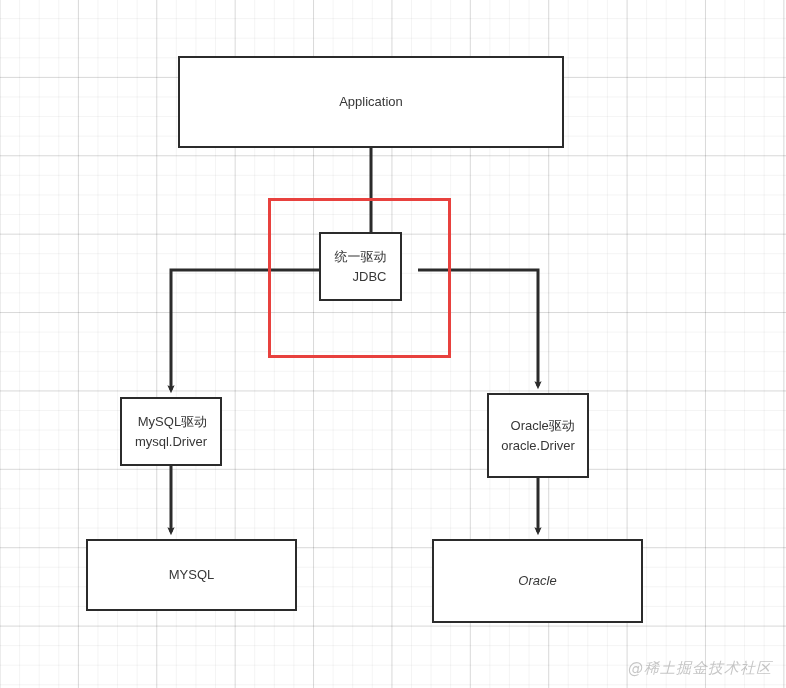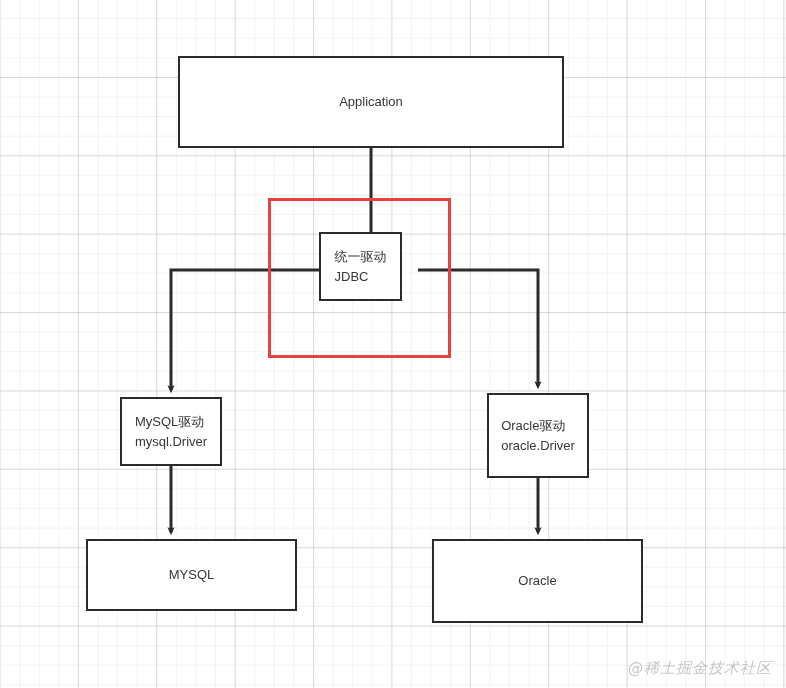--- a/index.html
+++ b/index.html
@@ -34,33 +34,33 @@
     height: 688px;
   }
   .node {
     position: absolute;
     box-sizing: border-box;
     border: 2px solid #2b2b2b;
     background: #ffffff;
     display: flex;
     align-items: center;
     justify-content: center;
-    text-align: left;
+    text-align: right;
     color: #373737;
     font-size: 13px;
     line-height: 20px;
     z-index: 3;
   }
   .node .line2 { display: block; }
   #node-application { left: 178px; top: 56px; width: 386px; height: 92px; }
   #node-jdbc       { left: 319px; top: 232px; width: 83px;  height: 69px; }
   #node-mysql-driver  { left: 120px; top: 397px; width: 102px; height: 69px; }
   #node-oracle-driver { left: 487px; top: 393px; width: 102px; height: 85px; }
   #node-mysql-db   { left: 66px;  top: 539px; width: 211px; height: 72px; margin-left: 20px; }
-  #node-oracle-db  { left: 432px; top: 539px; width: 211px; height: 84px; }
+  #node-oracle-db  { left: 432px; top: 539px; width: 211px; height: 84px; font-style: italic; }
   #highlight-box {
     position: absolute;
     left: 268px;
     top: 198px;
     width: 183px;
     height: 160px;
     box-sizing: border-box;
     border: 3px solid #e8413e;
     background: transparent;
     z-index: 2;

